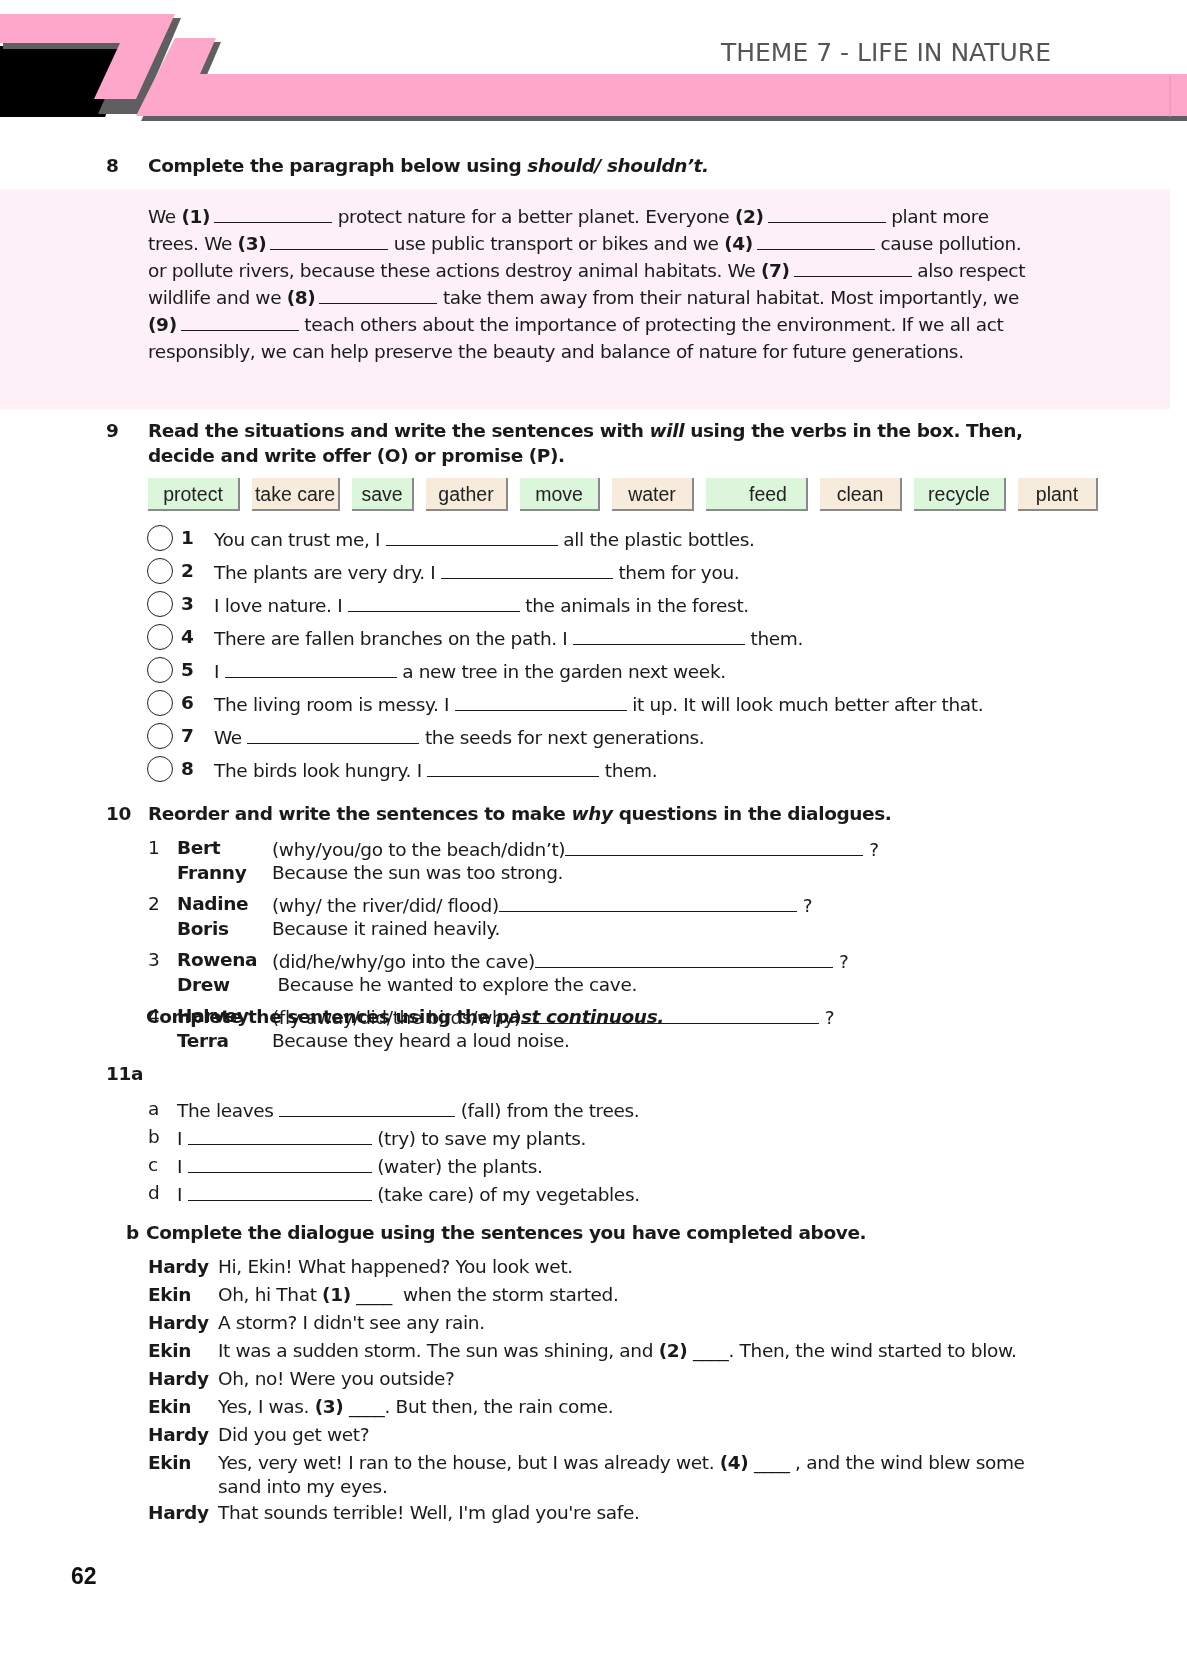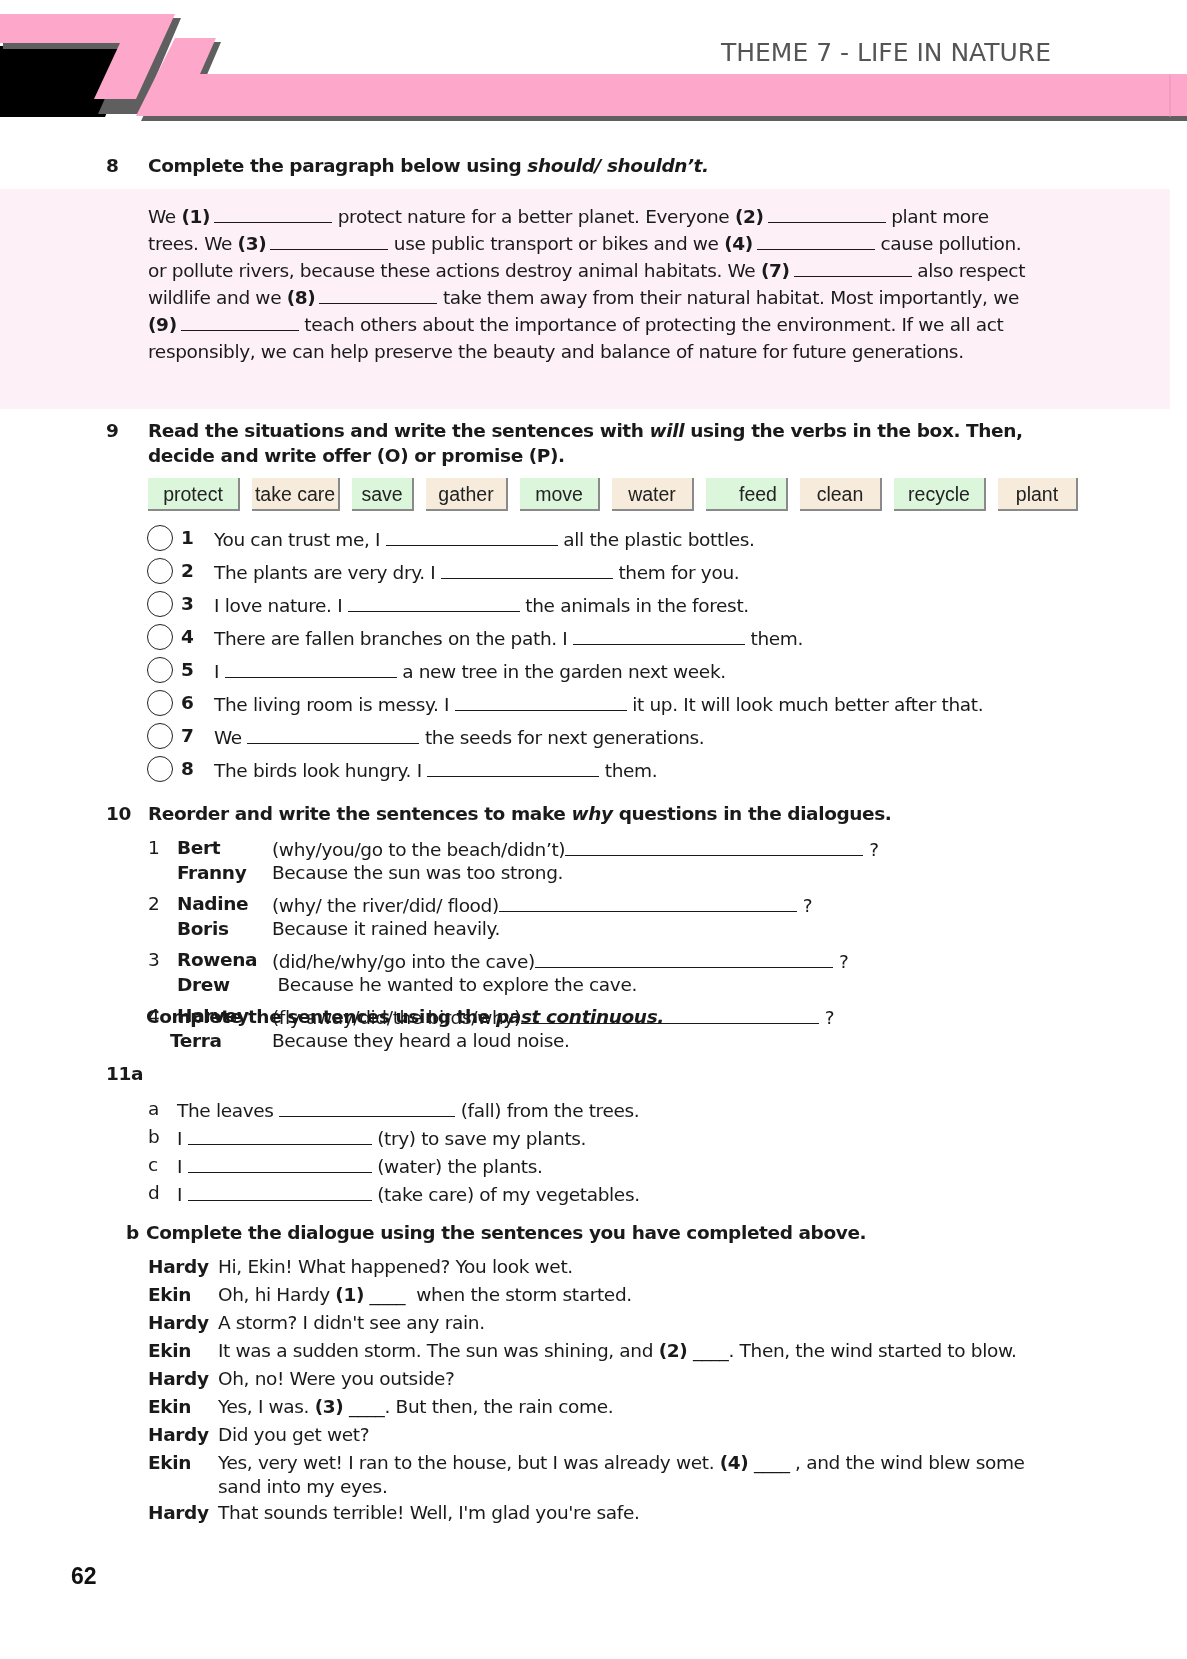--- a/index.html
+++ b/index.html
@@ -82,21 +82,21 @@
 <div class="ex-num" style="left:106px; top:420px;">9</div>
 <div class="ex-title" style="left:148px; top:420px;"><span>Read the situations and write the sentences with </span><span class="i">will</span><span> using the verbs in the box. Then,</span></div>
 <div class="ex-title" style="left:148px; top:445px;">decide and  write offer (O) or promise (P).</div>
 <div class="wordbox" id="wordbox">
     <div class="word green" style="width: 92px;">protect</div>
     <div class="word beige" style="width: 88px;">take care</div>
     <div class="word green" style="width: 62px;">save</div>
     <div class="word beige" style="width: 82px;">gather</div>
     <div class="word green" style="width: 80px;">move</div>
     <div class="word beige" style="width: 82px;">water</div>
-    <div class="word green" style="width: 82px; padding-left: 24px;">feed</div>
+    <div class="word green" style="width: 102px; padding-left: 24px;">feed</div>
     <div class="word beige" style="width: 82px;">clean</div>
     <div class="word green" style="width: 92px;">recycle</div>
     <div class="word beige" style="width: 80px;">plant</div>
   </div>
 <div id="ex9-items">
     <div class="circle" style="left: 147px; top: 525px;"></div>
     <div class="item-num" style="left: 181px; top: 527px;">1</div>
     <div class="item-text" style="left: 214px; top: 527px;"><span>You can trust me, I </span><span class="blank" style="width: 172px; margin-left: 0px;"></span><span> all the plastic bottles.</span></div>
     <div class="circle" style="left: 147px; top: 558px;"></div>
     <div class="item-num" style="left: 181px; top: 560px;">2</div>
@@ -135,21 +135,21 @@
     <div class="item-text b" style="left: 177px; top: 918px;">Boris</div>
     <div class="item-text" style="left: 272px; top: 918px; white-space: pre;">Because it rained heavily.</div>
     <div class="item-text" style="left: 148px; top: 949px;">3</div>
     <div class="item-text b" style="left: 177px; top: 949px;">Rowena</div>
     <div class="item-text" style="left: 272px; top: 949px;"><span>(did/he/why/go into the cave)</span><span class="blank" style="width: 298px; margin-left: 0px;"></span><span style="margin-left: 6px;">?</span></div>
     <div class="item-text b" style="left: 177px; top: 974px;">Drew</div>
     <div class="item-text" style="left: 272px; top: 974px; white-space: pre;"> Because he wanted to explore the cave.</div>
     <div class="item-text" style="left: 148px; top: 1005px;">4</div>
     <div class="item-text b" style="left: 177px; top: 1005px;">Harvey</div>
     <div class="item-text" style="left: 272px; top: 1005px;"><span>(fly away/did/the birds/why)</span><span class="blank" style="width: 298px; margin-left: 0px;"></span><span style="margin-left: 6px;">?</span></div>
-    <div class="item-text b" style="left: 170px; top: 1030px;">Terra</div>
+    <div class="item-text b" style="left: 177px; top: 1030px;">Terra</div>
     <div class="item-text" style="left: 272px; top: 1030px; white-space: pre;">Because they heard a loud noise.</div>
   </div>
 
 <div class="ex-num" style="left:106px; top:1063px;">11a</div>
 <div class="ex-title" style="left:146px; top:1006px;"><span>Complete the sentences using the </span><span class="i">past continuous.</span></div>
 <div id="ex11a-items">
     <div class="item-text" style="left: 148px; top: 1098px;">a</div>
     <div class="item-text" style="left: 177px; top: 1098px;"><span>The leaves </span><span class="blank" style="width: 176px; margin-left: 0px;"></span><span> (fall) from the trees.</span></div>
     <div class="item-text" style="left: 148px; top: 1126px;">b</div>
     <div class="item-text" style="left: 177px; top: 1126px;"><span>I </span><span class="blank" style="width: 184px; margin-left: 0px;"></span><span> (try) to save my plants.</span></div>
@@ -158,21 +158,21 @@
     <div class="item-text" style="left: 148px; top: 1182px;">d</div>
     <div class="item-text" style="left: 177px; top: 1182px;"><span>I </span><span class="blank" style="width: 184px; margin-left: 0px;"></span><span> (take care) of my vegetables.</span></div>
   </div>
 
 <div class="ex-num" style="left:126px; top:1222px;">b</div>
 <div class="ex-title" style="left:146px; top:1222px;">Complete the dialogue using the sentences you have completed above.</div>
 <div id="ex11b-lines">
     <div class="item-text b" style="left: 148px; top: 1256px;">Hardy</div>
     <div class="item-text" style="left: 218px; top: 1256px; white-space: pre;"><span>Hi, Ekin! What happened? You look wet.</span></div>
     <div class="item-text b" style="left: 148px; top: 1284px;">Ekin</div>
-    <div class="item-text" style="left: 218px; top: 1284px; white-space: pre;"><span>Oh, hi Hardy </span><span class="b">(1)</span><span> ____  when the storm started.</span></div>
+    <div class="item-text" style="left: 218px; top: 1284px; white-space: pre;"><span>Oh, hi That </span><span class="b">(1)</span><span> ____  when the storm started.</span></div>
     <div class="item-text b" style="left: 148px; top: 1312px;">Hardy</div>
     <div class="item-text" style="left: 218px; top: 1312px; white-space: pre;"><span>A storm? I didn't see any rain.</span></div>
     <div class="item-text b" style="left: 148px; top: 1340px;">Ekin</div>
     <div class="item-text" style="left: 218px; top: 1340px; white-space: pre;"><span>It was a sudden storm. The sun was shining, and </span><span class="b">(2)</span><span> ____. Then, the wind started to blow.</span></div>
     <div class="item-text b" style="left: 148px; top: 1368px;">Hardy</div>
     <div class="item-text" style="left: 218px; top: 1368px; white-space: pre;"><span>Oh, no! Were you outside?</span></div>
     <div class="item-text b" style="left: 148px; top: 1396px;">Ekin</div>
     <div class="item-text" style="left: 218px; top: 1396px; white-space: pre;"><span>Yes, I was. </span><span class="b">(3)</span><span> ____. But then, the rain come.</span></div>
     <div class="item-text b" style="left: 148px; top: 1424px;">Hardy</div>
     <div class="item-text" style="left: 218px; top: 1424px; white-space: pre;"><span>Did you get wet?</span></div>

